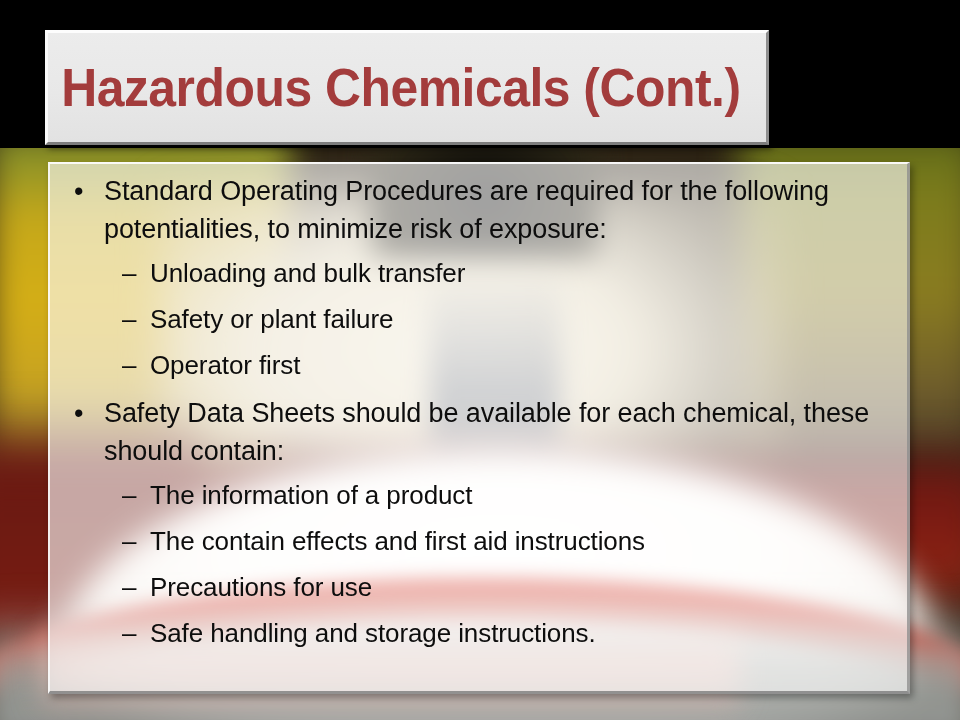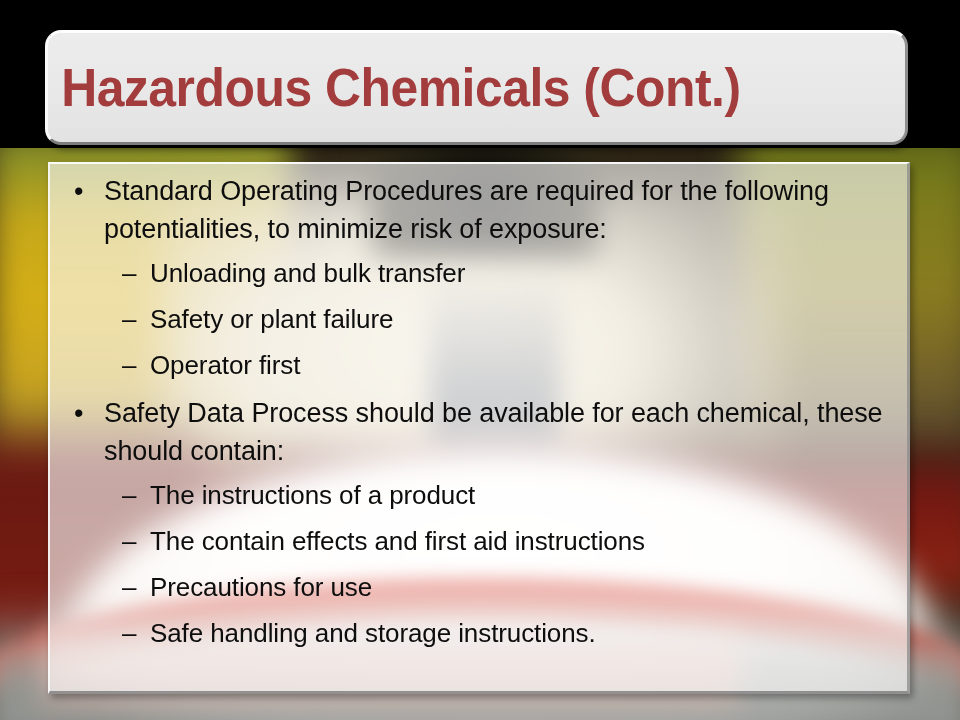--- a/index.html
+++ b/index.html
@@ -122,32 +122,31 @@
     left: 40px; bottom: 10px; width: 700px; height: 90px;
     background: linear-gradient(180deg, rgba(245,205,195,0.0) 0%, rgba(243,198,188,0.7) 50%, rgba(230,170,160,0.2) 100%);
     filter: blur(14px);
   }
 
   
   .title-box {
     position: absolute;
     left: 45px;
     top: 30px;
-    width: 863px;
+    width: 724px;
     height: 115px;
     background: linear-gradient(180deg, #ececec 0%, #e8e8e8 55%, #e2e2e2 100%);
     border-top: 3px solid #fdfdfd;
     border-left: 3px solid #fafafa;
     border-right: 3px solid #8e8e8e;
     border-bottom: 3px solid #7d7d7d;
     box-sizing: border-box;
     box-shadow: 3px 4px 6px rgba(0,0,0,0.45);
     display: flex;
     align-items: center;
-    border-radius: 16px;
   }
   .title-text {
     margin: 0;
     padding-left: 14px;
     font-size: 53px;
     font-weight: bold;
     line-height: 1;
     letter-spacing: -0.5px;
     white-space: nowrap;
     transform: scaleX(0.94);
@@ -235,21 +234,21 @@
   <div class="title-box">
     <h1 class="title-text" id="slide-title" style="color: rgb(163, 60, 60);">Hazardous Chemicals (Cont.)</h1>
   </div>
 
   <div class="body-box">
     <ul class="bullets" id="bullet-list">
         <li class="lvl1"><span class="marker">•</span><span>Standard Operating Procedures are required for the following potentialities, to minimize risk of exposure:</span></li>
         <li class="lvl2"><span class="marker">–</span><span>Unloading and bulk transfer</span></li>
         <li class="lvl2"><span class="marker">–</span><span>Safety or plant failure</span></li>
         <li class="lvl2 gap-after"><span class="marker">–</span><span>Operator first</span></li>
-        <li class="lvl1"><span class="marker">•</span><span>Safety Data Process should be available for each chemical, these should contain:</span></li>
-        <li class="lvl2"><span class="marker">–</span><span>The instructions of a product</span></li>
+        <li class="lvl1"><span class="marker">•</span><span>Safety Data Sheets should be available for each chemical, these should contain:</span></li>
+        <li class="lvl2"><span class="marker">–</span><span>The information of a product</span></li>
         <li class="lvl2"><span class="marker">–</span><span>The contain effects and first aid instructions</span></li>
         <li class="lvl2"><span class="marker">–</span><span>Precautions for use</span></li>
         <li class="lvl2"><span class="marker">–</span><span>Safe handling and storage instructions.</span></li>
       </ul>
   </div>
 
 </div>
 
 </body></html>

